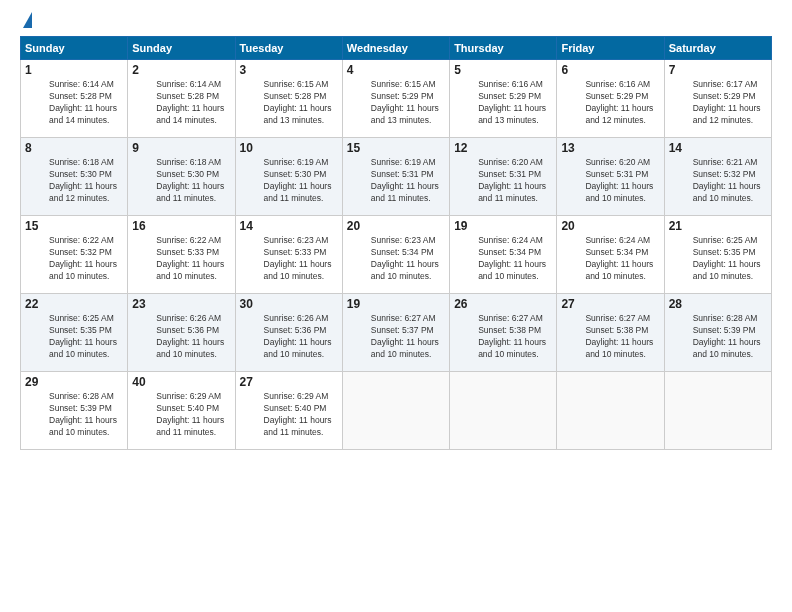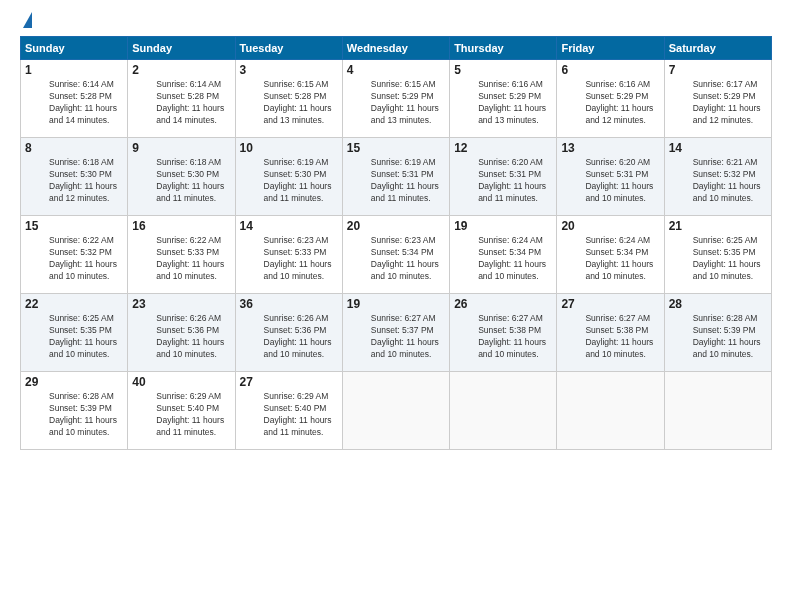--- a/index.html
+++ b/index.html
@@ -310,21 +310,21 @@
       </td>
           <td>
         <span class="day-num">23</span>
         <div class="day-detail">
           Sunrise: 6:26 AM<br>
           Sunset: 5:36 PM<br>
           Daylight: 11 hours and 10 minutes.
         </div>
       </td>
           <td>
-        <span class="day-num">36</span>
+        <span class="day-num">30</span>
         <div class="day-detail">
           Sunrise: 6:26 AM<br>
           Sunset: 5:36 PM<br>
           Daylight: 11 hours and 10 minutes.
         </div>
       </td>
           <td>
         <span class="day-num">19</span>
         <div class="day-detail">
           Sunrise: 6:27 AM<br>

